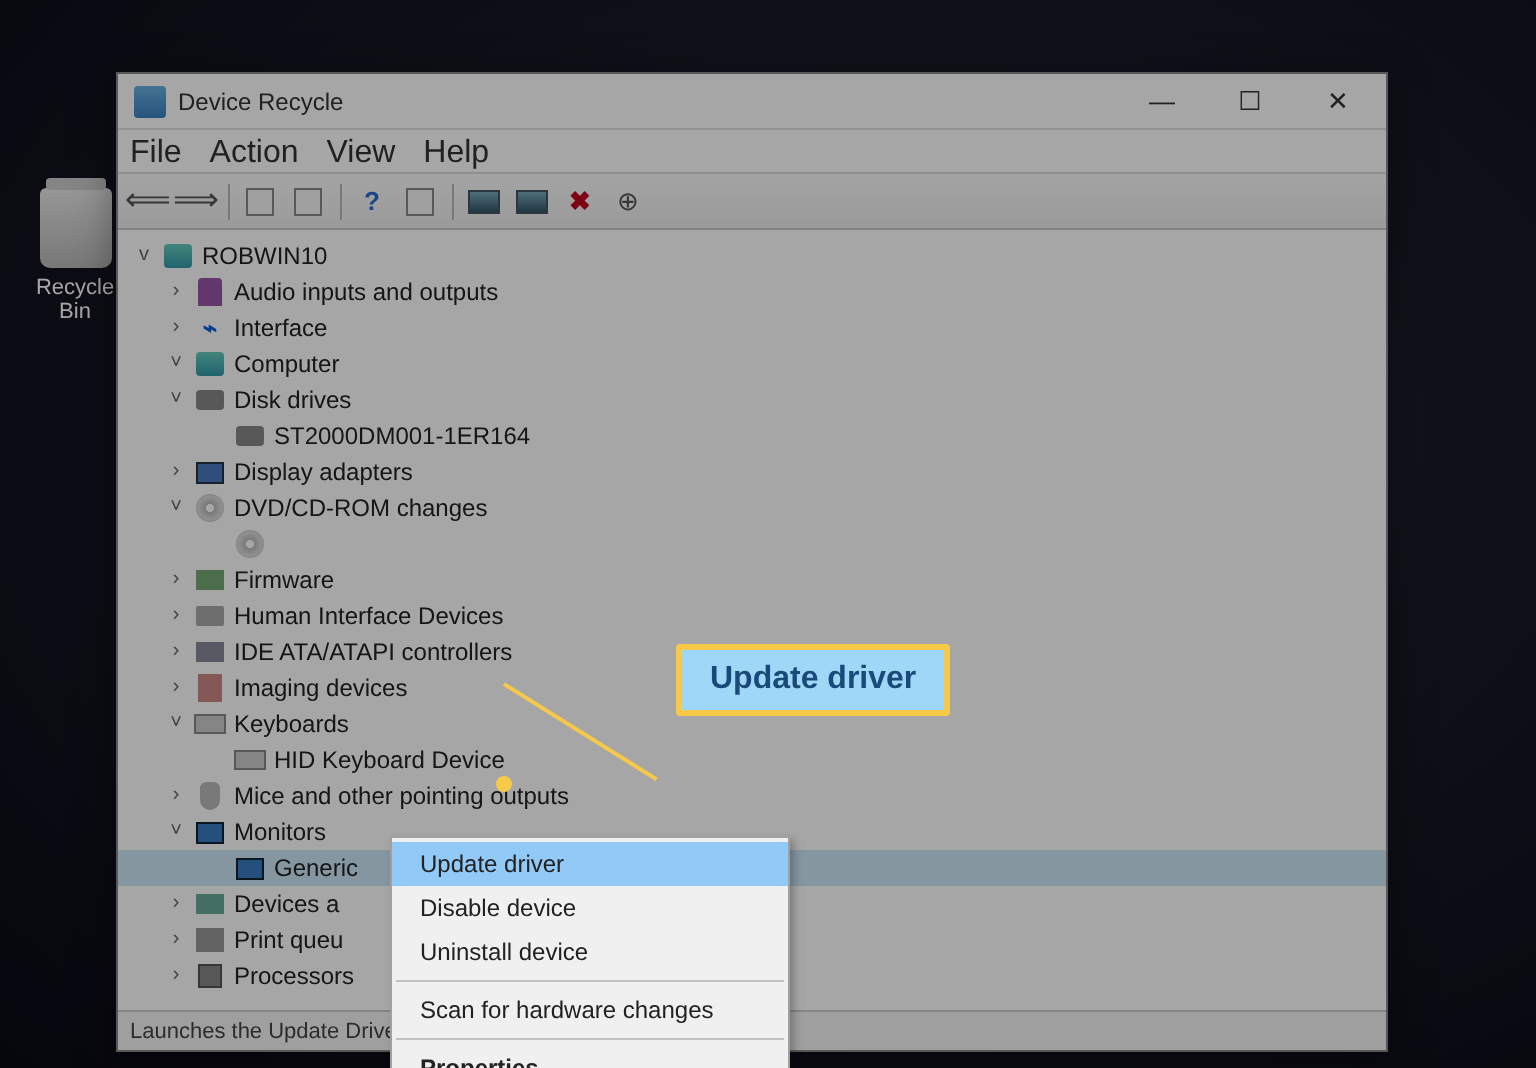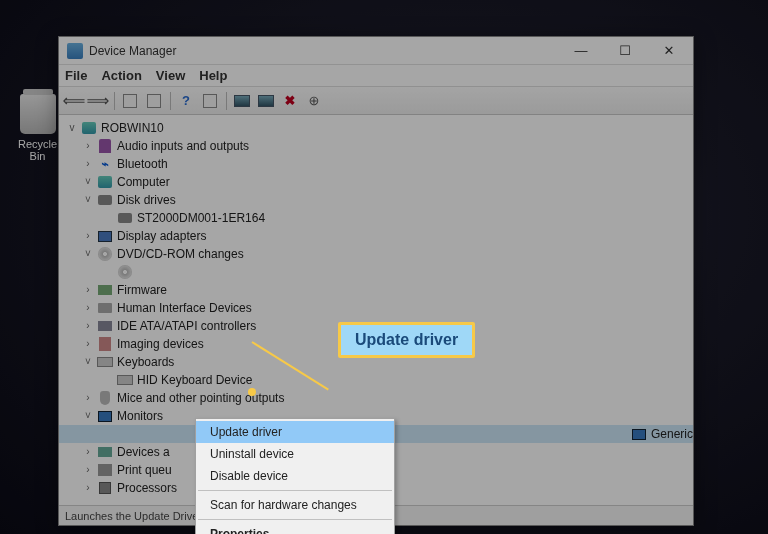--- a/index.html
+++ b/index.html
@@ -53,24 +53,24 @@
     background: linear-gradient(#6ab0e0,#3a80c0);
     border-radius: 2px;
   }
   .titlebar .title { flex: 1; font-size: 12px; color: #333; }
   .titlebar .winbtns { display: flex; }
   .titlebar .winbtn {
     width: 44px; height: 28px; display:flex; align-items:center; justify-content:center;
     font-size: 13px; color:#333;
   }
   .menubar {
-    height: 22px; display: flex; align-items: center;
+    height: 22px; display: flex; align-items: flex-end;
     padding: 0 6px; gap: 14px;
     background: #fff; border-bottom: 1px solid #ddd;
-    font-size: 13px; color:#333;font-weight:bold;
+    font-size: 16px; color:#333;
   }
   .menubar span { cursor: default; }
   .toolbar {
     height: 28px; display: flex; align-items: center;
     padding: 0 4px; gap: 2px;
     background: linear-gradient(#fcfcfc,#eee);
     border-bottom: 1px solid #c8c8c8;
   }
   .tbtn {
     width: 22px; height: 22px;
@@ -114,21 +114,21 @@
   .ico-img { background:#c88; width:12px; height:14px; }
   .ico-kb { background:#ccc; width:16px; height:10px; border:1px solid #888; }
   .ico-mouse { background:#bbb; width:10px; height:14px; border-radius:5px 5px 8px 8px; }
   .ico-mon { background:#3a7ac0; width:14px; height:11px; border:1px solid #123; }
   .ico-net { background:#6a9; width:14px; height:10px; }
   .ico-print { background:#999; width:14px; height:12px; }
   .ico-cpu { background:#888; width:12px; height:12px; border:1px solid #555; }
   .d0 { padding-left: 6px; }
   .d1 { padding-left: 22px; }
   .d2 { padding-left: 42px; }
-  .selected { background:#cde6f7;justify-content:flex-end; }
+  .selected { background:#cde6f7; }
   .statusbar {
     height: 20px; border-top:1px solid #ccc;
     background:#f4f4f4; font-size:11px; color:#444;
     display:flex; align-items:center; padding:0 6px;
   }
   
   .ctxmenu {
     position:absolute; left:136px; top:381px;
     width:200px; background:#f0f0f0;
     border:1px solid #a0a0a0;
@@ -173,21 +173,21 @@
 
 <div class="desktop-icon">
   <div class="bin"></div>
   <div>Recycle Bin</div>
 </div>
 
 <div class="window">
 
   <div class="titlebar">
     <div class="app-icon"></div>
-    <div class="title">Device Manager</div>
+    <div class="title">Device Recycle</div>
     <div class="winbtns">
       <div class="winbtn">—</div>
       <div class="winbtn">☐</div>
       <div class="winbtn">✕</div>
     </div>
   </div>
 
   <div class="menubar">
     <span>File</span>
     <span>Action</span>
@@ -251,21 +251,21 @@
           <span class="ico">
             <span class="ico-audio"></span>
           </span>
           <span class="lbl">Audio inputs and outputs</span>
         </div>
         <div class="node d1">
           <span class="exp">›</span>
           <span class="ico">
             <span class="ico-bt">⌁</span>
           </span>
-          <span class="lbl">Bluetooth</span>
+          <span class="lbl">Interface</span>
         </div>
         <div class="node d1">
           <span class="exp">˅</span>
           <span class="ico">
             <span class="ico-pc"></span>
           </span>
           <span class="lbl">Computer</span>
         </div>
         <div class="node d1">
           <span class="exp">˅</span>
@@ -387,22 +387,22 @@
         </div>
       </div>
   </div>
 
   <div class="statusbar">
     <span>Launches the Update Driver Wizard for the selected device.</span>
   </div>
 
   <div class="ctxmenu" id="ctxmenu">
       <div class="mi hl">Update driver</div>
+      <div class="mi">Disable device</div>
       <div class="mi">Uninstall device</div>
-      <div class="mi">Disable device</div>
       <div class="mdiv"></div>
       <div class="mi">Scan for hardware changes</div>
       <div class="mdiv"></div>
       <div class="mi bold">Properties</div>
     </div>
 </div>
 
 <div class="overlay"></div>
 
 <div class="callout-line"></div>

